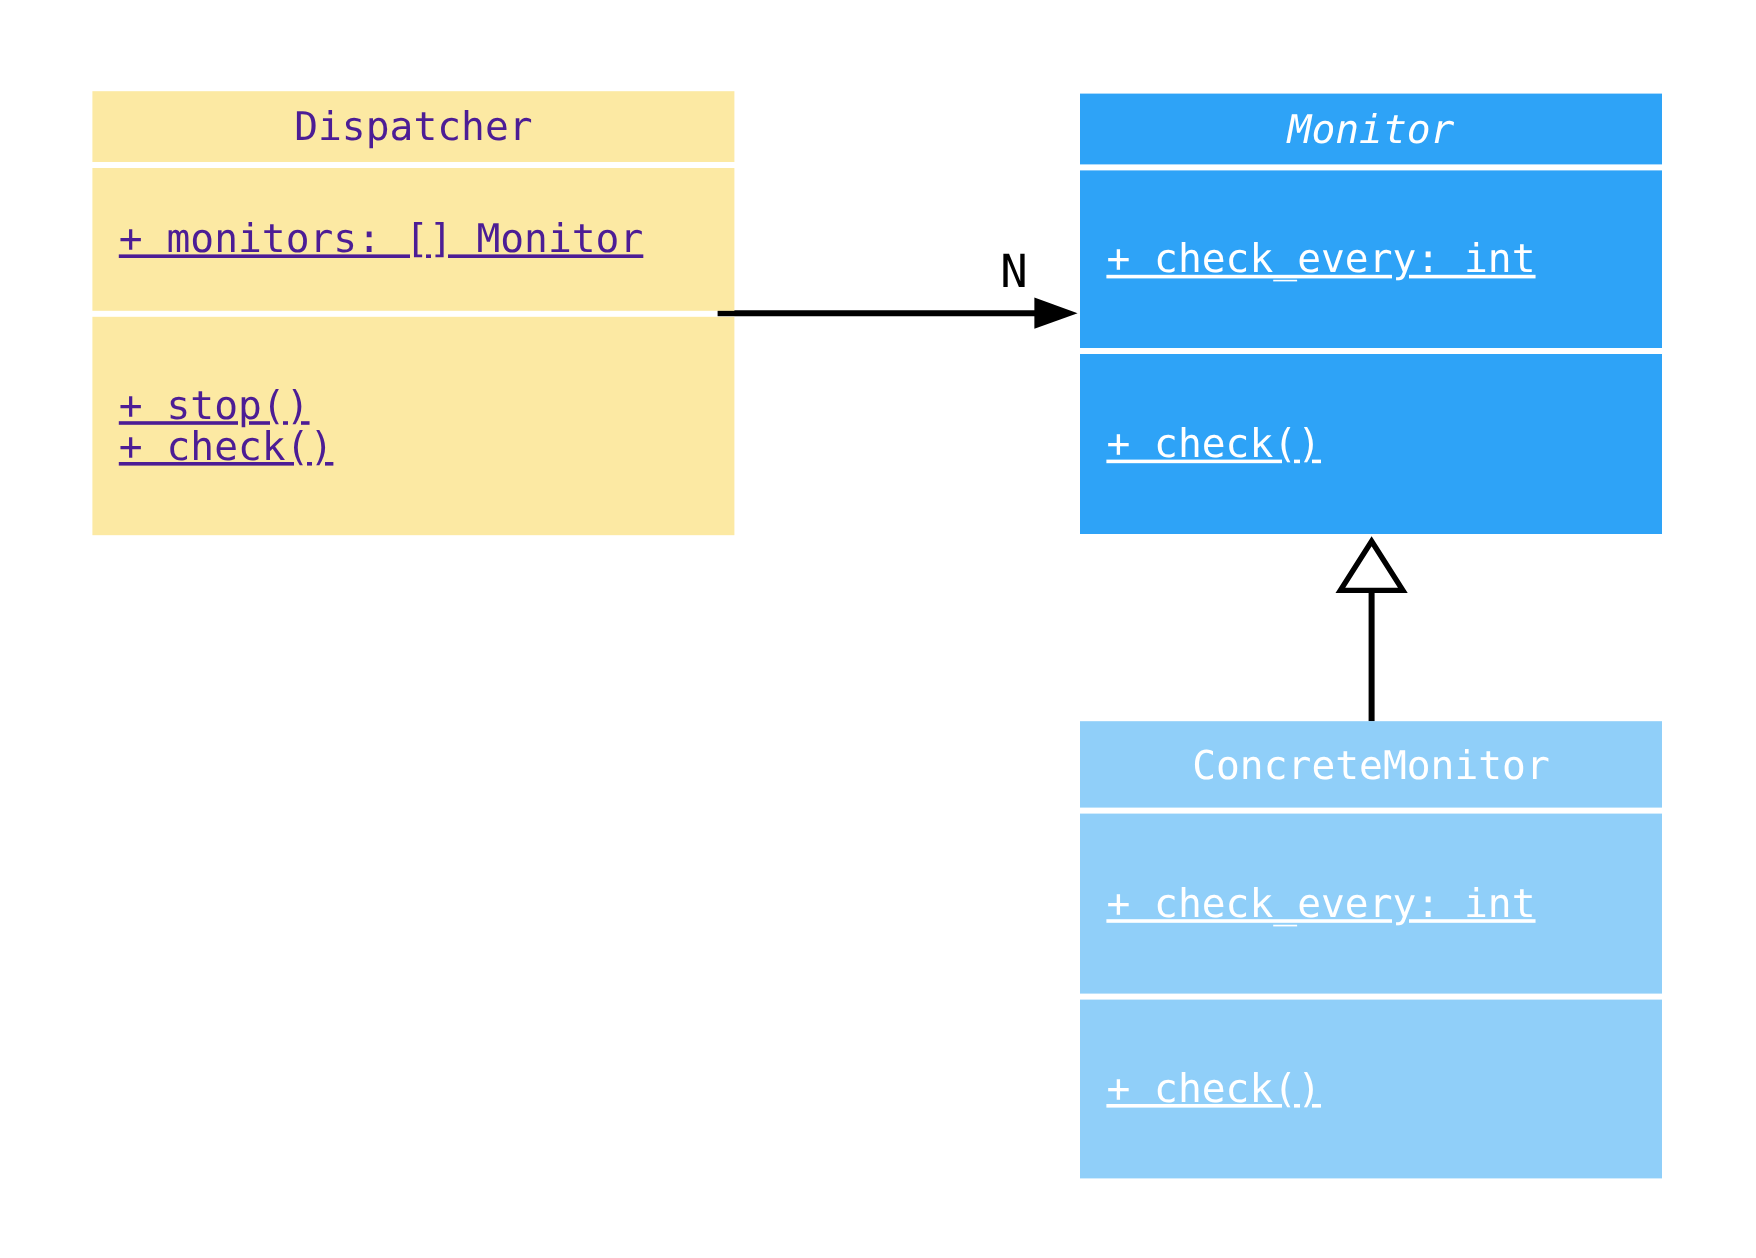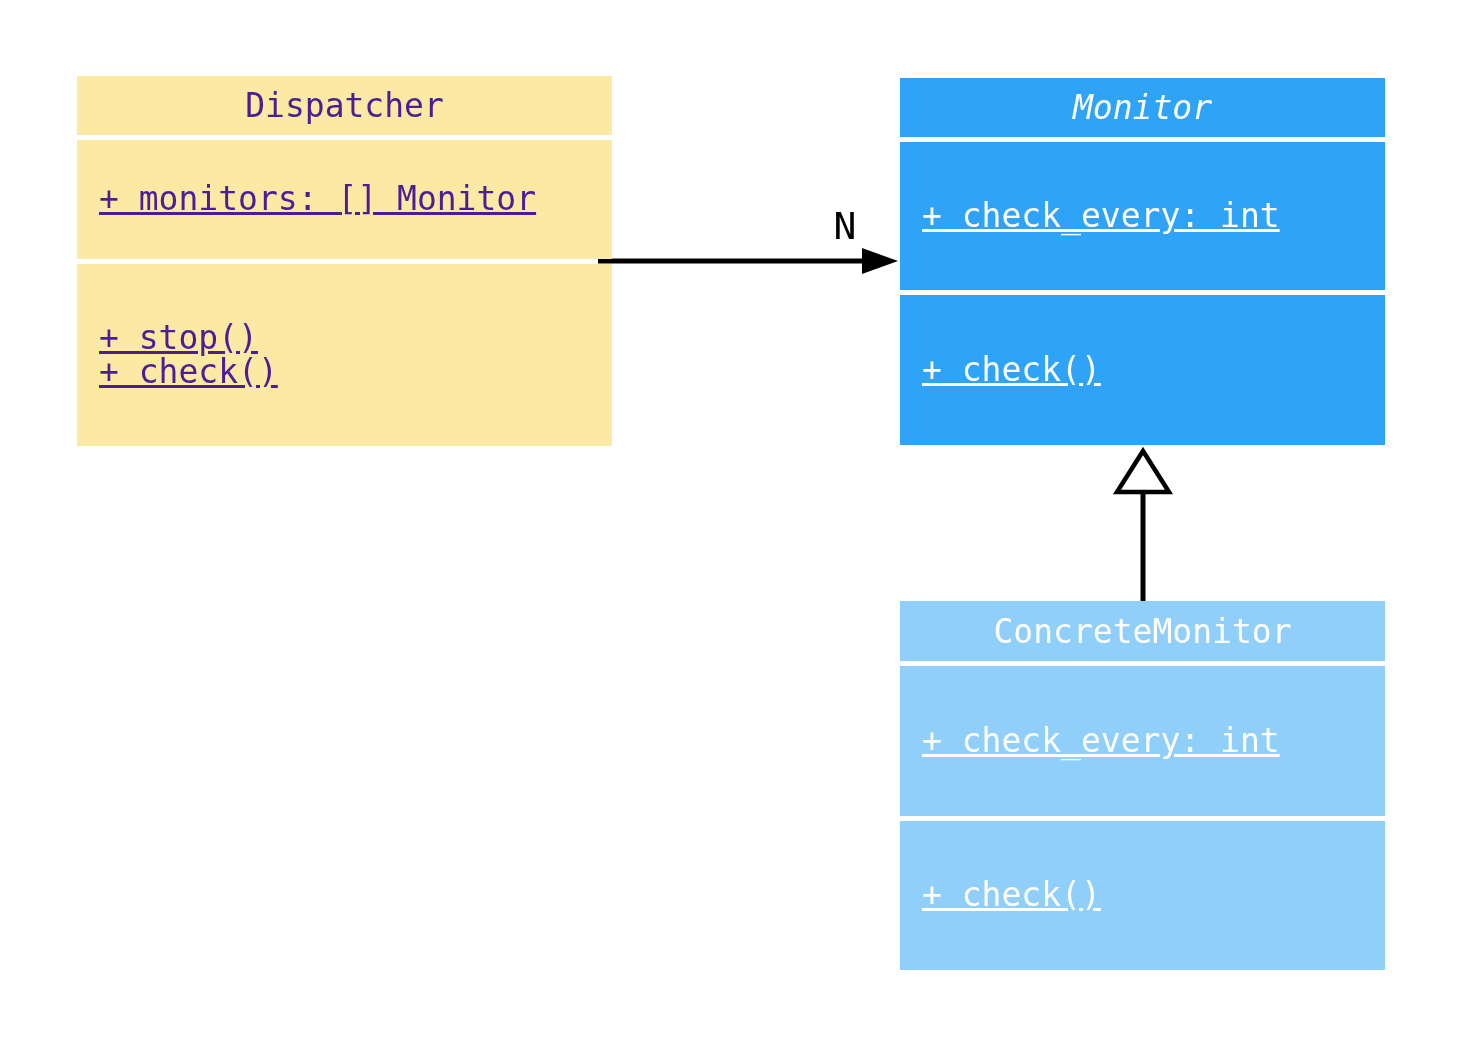--- a/index.html
+++ b/index.html
@@ -68,21 +68,21 @@
   #cls-monitor .title-sec { height: 59px; background: #2EA3F7; font-style: italic; }
   #cls-monitor .attrs-sec { height: 148px; background: #2EA3F7; }
   #cls-monitor .methods-sec { height: 150px; background: #2EA3F7; }
 
   
   #cls-concretemonitor {
     left: 900px; top: 601px;
     width: 485px;
     color: #ffffff;
   }
-  #cls-concretemonitor .title-sec { height: 60px; background: #90CFF9; }
+  #cls-concretemonitor .title-sec { height: 72px; background: #90CFF9; }
   #cls-concretemonitor .attrs-sec { height: 150px; background: #90CFF9; }
   #cls-concretemonitor .methods-sec { height: 149px; background: #90CFF9; }
 
   .assoc-label {
     position: absolute;
     left: 822px; top: 204px;
     width: 46px;
     text-align: center;
     font-size: 38px;
     color: #000000;

